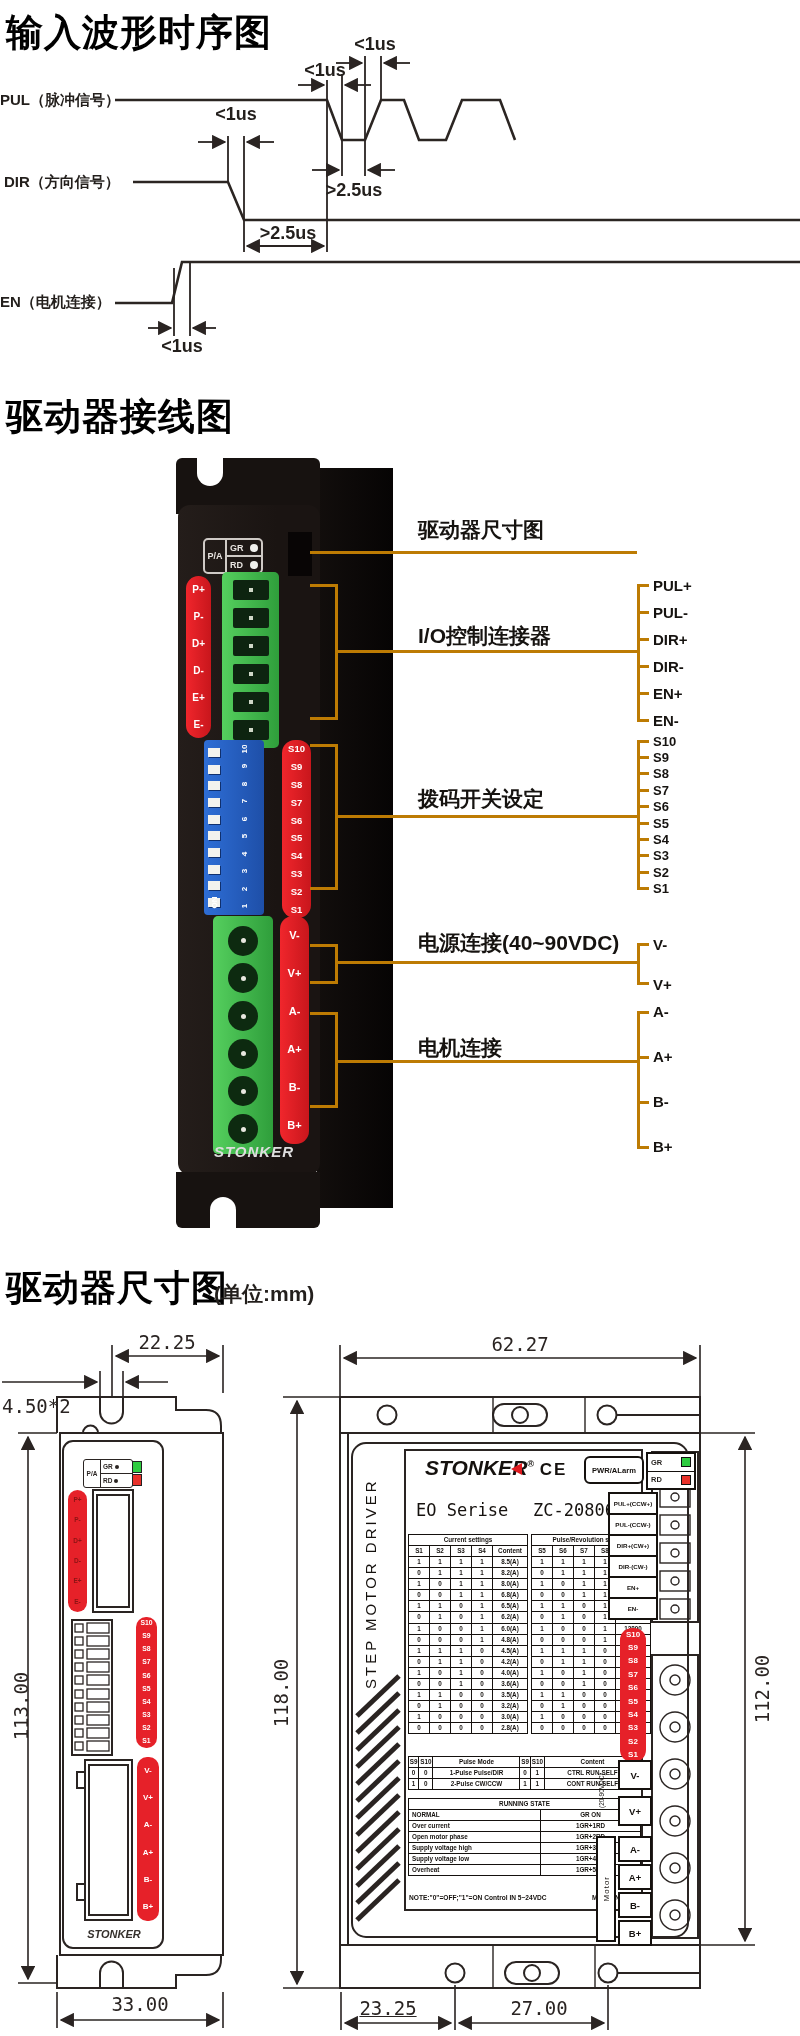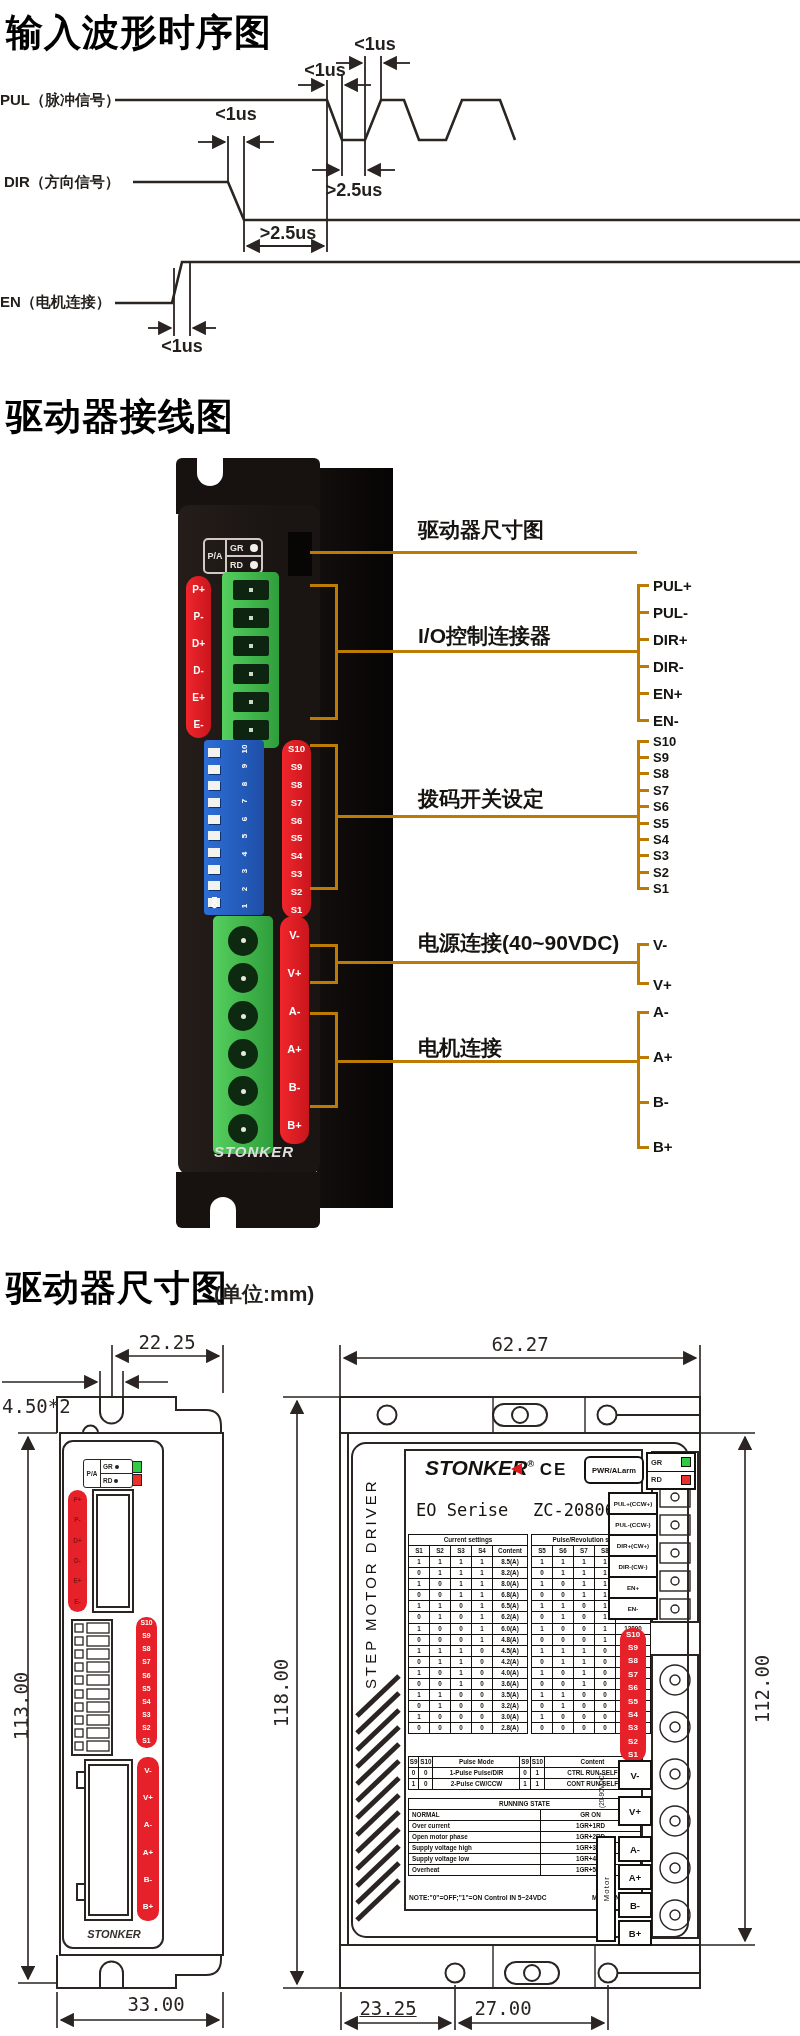--- a/index.html
+++ b/index.html
@@ -510,27 +510,27 @@
   <span>A-</span>
     <span>A+</span>
   <span>B-</span>
     <span>B+</span>
 </div>
 <div class="abs" style="left:78px;top:1928px;width:72px;text-align:center;font-style:italic;font-weight:900;font-size:11px;color:#35302c;">STONKER</div>
 
 <div class="abs dim" style="left:134px;top:1331px;width:66px;">22.25</div>
 <div class="abs dim" style="left:2px;top:1359px;width:70px;text-align:left;margin-top:36px;">4.50*2</div>
 <div class="abs dim rot" style="left:-14px;top:1695px;width:70px;height:22px;">113.00</div>
-<div class="abs dim" style="left:124px;top:1993px;width:64px;">33.00</div>
+<div class="abs dim" style="left:108px;top:1993px;width:64px;">33.00</div>
 
 <div class="abs dim" style="left:480px;top:1333px;width:80px;">62.27</div>
 <div class="abs dim rot" style="left:245px;top:1682px;width:72px;height:22px;">118.00</div>
 <div class="abs dim rot" style="left:726px;top:1678px;width:72px;height:22px;">112.00</div>
 <div class="abs dim" style="left:355px;top:1997px;width:66px;text-decoration:underline;">23.25</div>
-<div class="abs dim" style="left:470px;top:1997px;width:66px;">27.00</div>
+<div class="abs dim" style="left:506px;top:1997px;width:66px;">27.00</div>
 
 <div class="abs panel-logo" style="left:425px;top:1456px;">
   <span>STONKER</span><sup>®</sup>
   <span class="ce">CE</span>
   <span class="redtri"></span>
 </div>
 <div class="abs rbox" style="left:584px;top:1456px;width:56px;height:24px;border-radius:6px;font-size:7.6px;">PWR/ALarm</div>
 <div class="abs" style="left:646px;top:1452px;width:46px;height:34px;border:2px solid #15110e;background:#fff;display:flex;flex-direction:column;">
   <div style="flex:1;display:flex;align-items:center;justify-content:space-between;padding:0 3px;border-bottom:1.5px solid #15110e;font-size:7.5px;font-weight:bold;">
     <span>GR</span>

